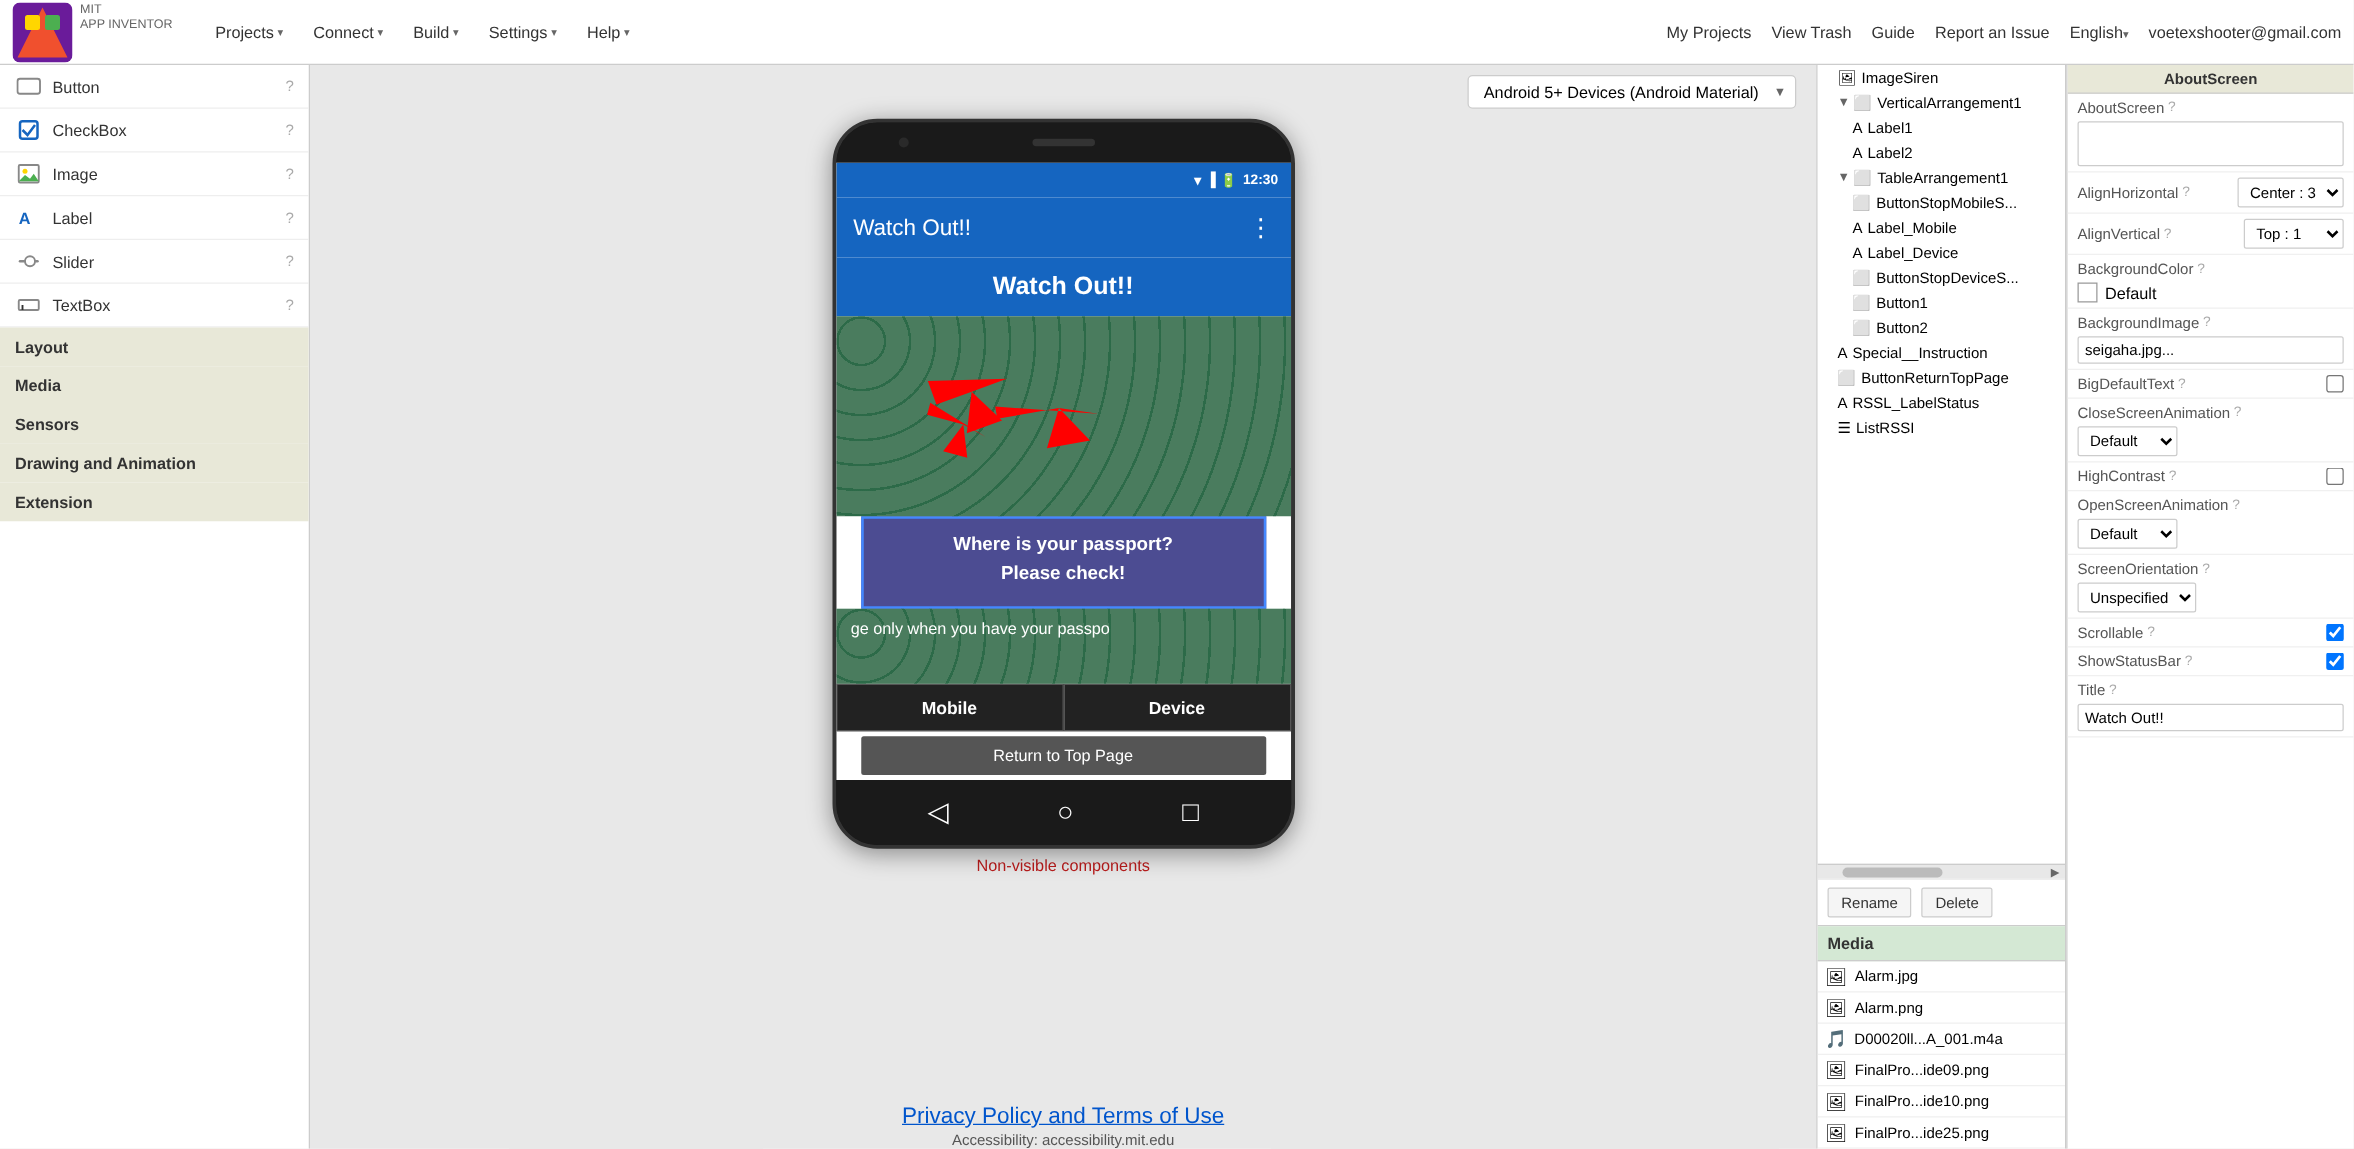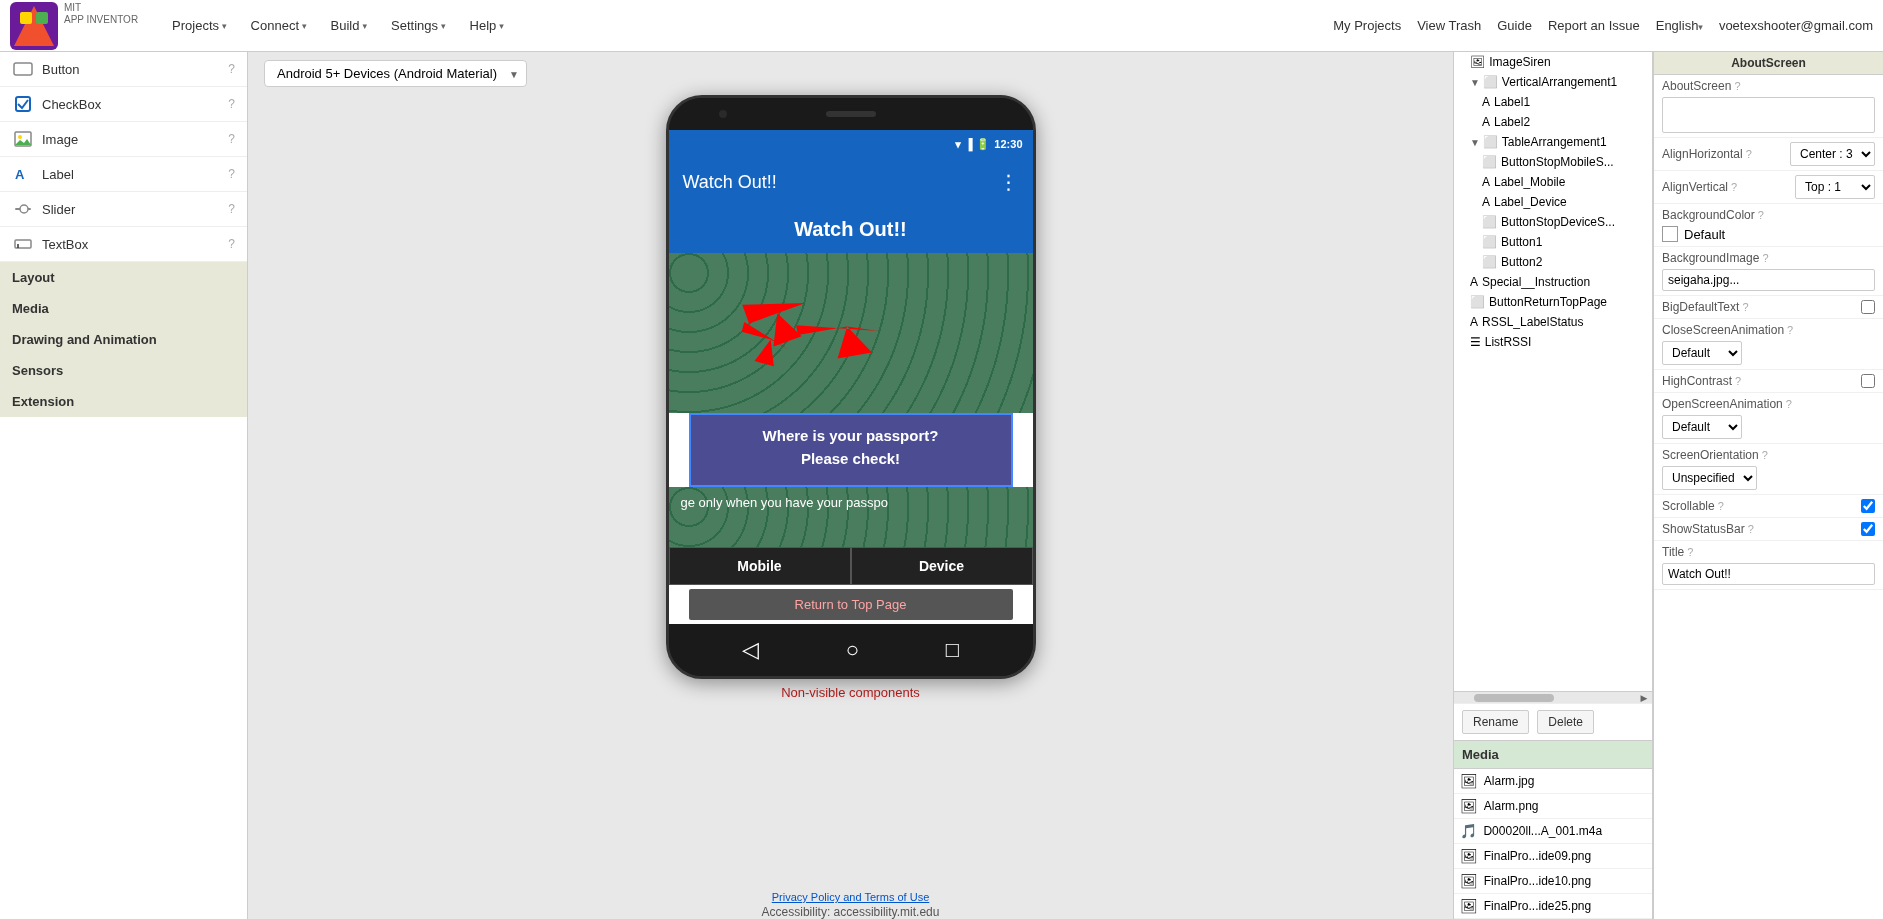--- a/index.html
+++ b/index.html
@@ -44,21 +44,21 @@
       padding: 8px 12px; background: #e8e8d8; font-weight: bold;
       font-size: 13px; color: #333; cursor: pointer;
     }
 
     
     .center-panel {
       flex: 1; background: #e8e8e8; display: flex; flex-direction: column;
       align-items: center; overflow: hidden;
     }
     .device-select-bar {
-      padding: 8px 16px; width: 100%; display: flex; align-items: center; justify-content: flex-start;
+      padding: 8px 16px; width: 100%; display: flex; align-items: center; justify-content: flex-end;
     }
     .device-select {
       padding: 5px 12px; border: 1px solid #ccc; border-radius: 4px;
       background: #fff; font-size: 13px; cursor: pointer; appearance: none;
       padding-right: 28px; position: relative;
     }
     .device-select-wrap { position: relative; display: inline-block; }
     .device-select-wrap::after {
       content: '▼'; position: absolute; right: 8px; top: 50%;
       transform: translateY(-50%); font-size: 10px; pointer-events: none; color: #666;
@@ -121,21 +121,21 @@
       flex: 1; background: #222; color: #fff; padding: 10px;
       text-align: center; font-size: 14px; font-weight: bold;
       border: 1px solid #555; cursor: pointer;
     }
     .phone-ge-text {
       background-color: #4a7c5e;
       background-image: repeating-radial-gradient(circle at 20px 20px, transparent 0, transparent 18px, rgba(0,80,40,0.4) 18px, rgba(0,80,40,0.4) 20px);
       color: #fff; font-size: 13px; padding: 8px 12px; overflow: hidden; white-space: nowrap;
     }
     .phone-return-btn {
-      background: #555; color: #fca5a5; text-align: center; padding: 8px;
+      background: #555; color: #ffffff; text-align: center; padding: 8px;
       font-size: 13px; margin: 4px 20px; border-radius: 2px;
     }
     .phone-bottom-bar {
       background: #1a1a1a; height: 52px; display: flex; align-items: center;
       justify-content: space-around; padding: 0 30px;
     }
     .phone-nav-btn { color: #fff; font-size: 22px; cursor: pointer; }
     .non-visible-label {
       font-size: 13px; color: #b91c1c; margin-top: 6px;
     }
@@ -356,22 +356,22 @@
               <line x1="5" y1="10" x2="5" y2="14" stroke="#333" stroke-width="1.5"></line>
             </svg>
         </div>
         <span class="palette-label">TextBox</span>
       </div>
       <span class="palette-help">?</span>
     </div>
 
     <div class="section-header">Layout</div>
     <div class="section-header">Media</div>
+    <div class="section-header">Sensors</div>
     <div class="section-header">Drawing and Animation</div>
-    <div class="section-header">Sensors</div>
     <div class="section-header">Extension</div>
   </div>
 
   <div class="center-panel">
     <div class="device-select-bar">
       <div class="device-select-wrap">
         <select class="device-select">
           <option>Android 5+ Devices (Android Material)</option>
         </select>
       </div>
@@ -434,21 +434,21 @@
 
         <div class="phone-bottom-bar">
           <span class="phone-nav-btn">◁</span>
           <span class="phone-nav-btn">○</span>
           <span class="phone-nav-btn">□</span>
         </div>
       </div>
       <div class="non-visible-label">Non-visible components</div>
     </div>
 
-    <div style="margin-top: 16px; font-size:11px; color:#0055cc; text-decoration:underline; cursor:pointer; text-align:right;">Privacy Policy and Terms of Use</div>
+    <div style="margin-top: 16px; font-size:18px; color:#0055cc; text-decoration:underline; cursor:pointer; text-align:right;">Privacy Policy and Terms of Use</div>
     <div style="font-size:12px; color:#555; text-align:left; margin-top:2px;">Accessibility: accessibility.mit.edu</div>
   </div>
 
   <div class="right-tree">
     <div class="tree-scroll">
 
       <div class="tree-item tree-indent-1">
         <span class="tree-item-icon">🖼</span>
         <span>ImageSiren</span>
       </div>

